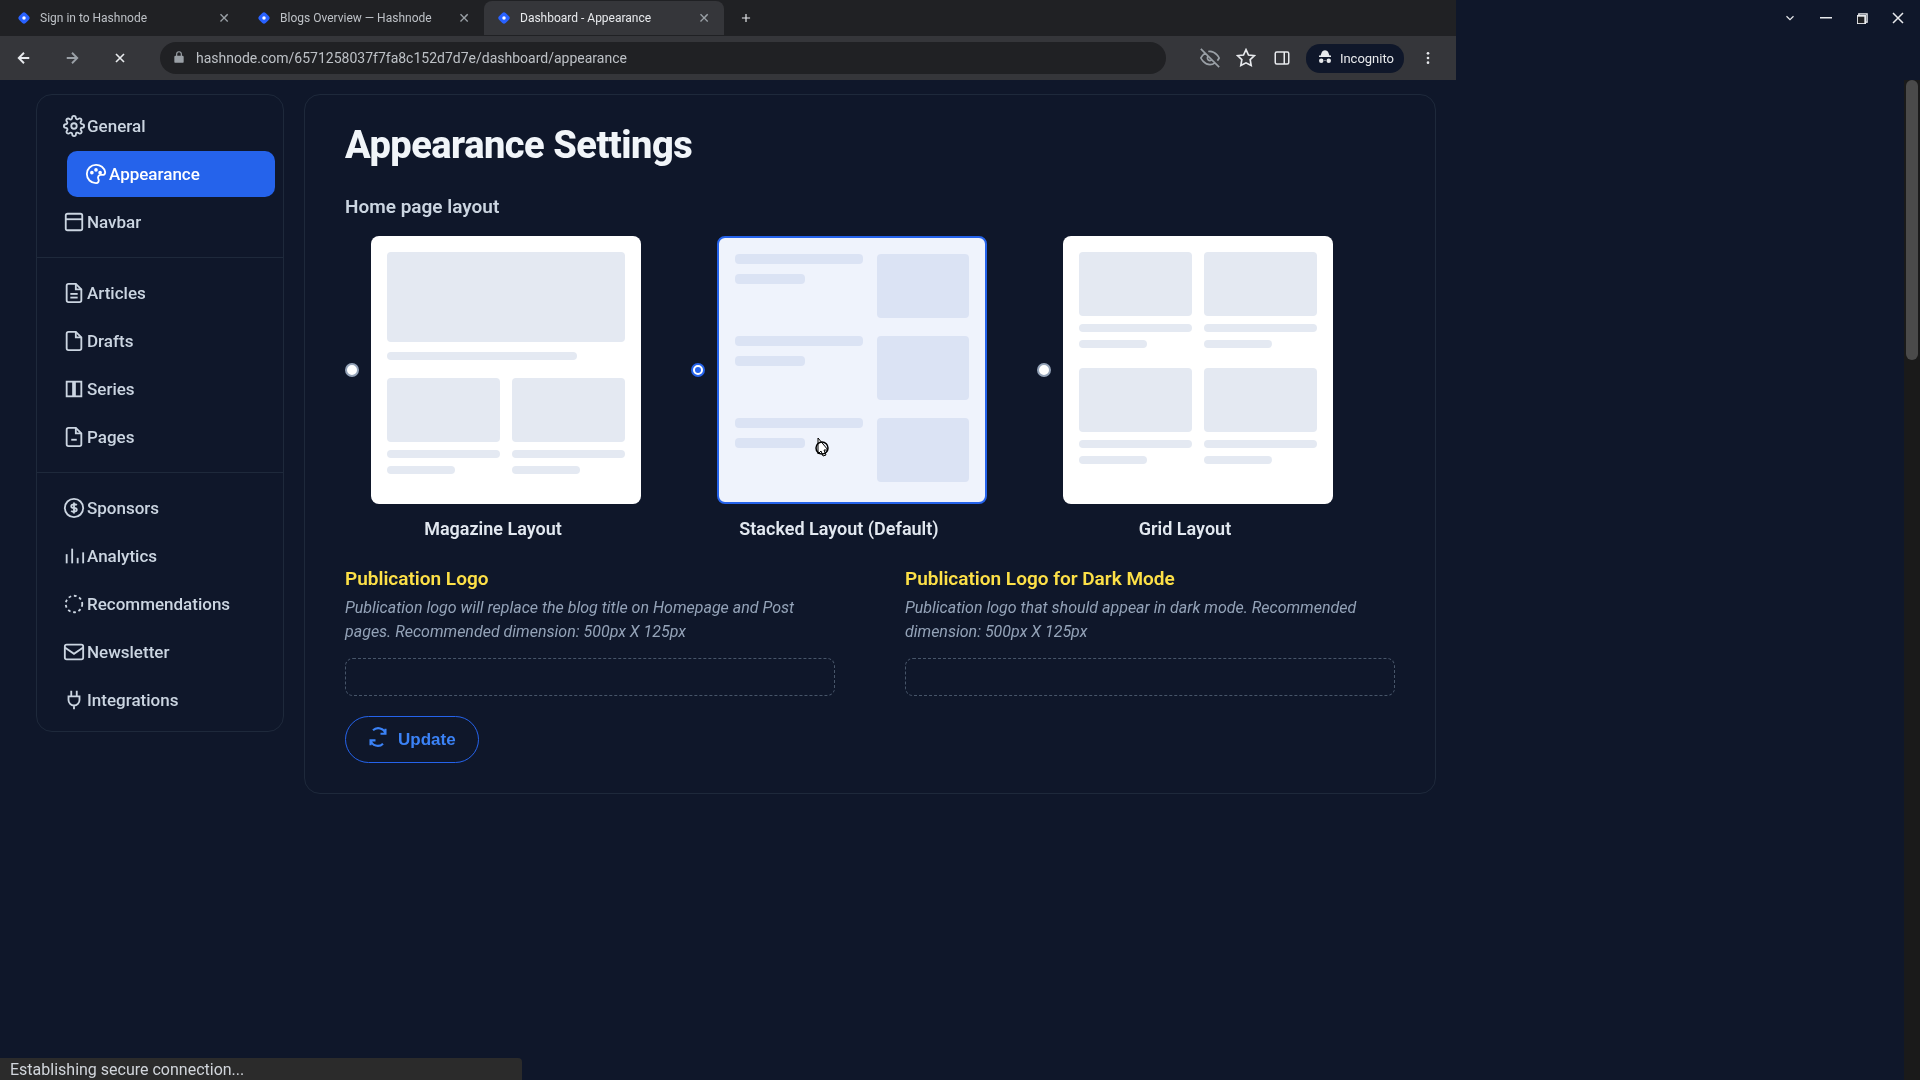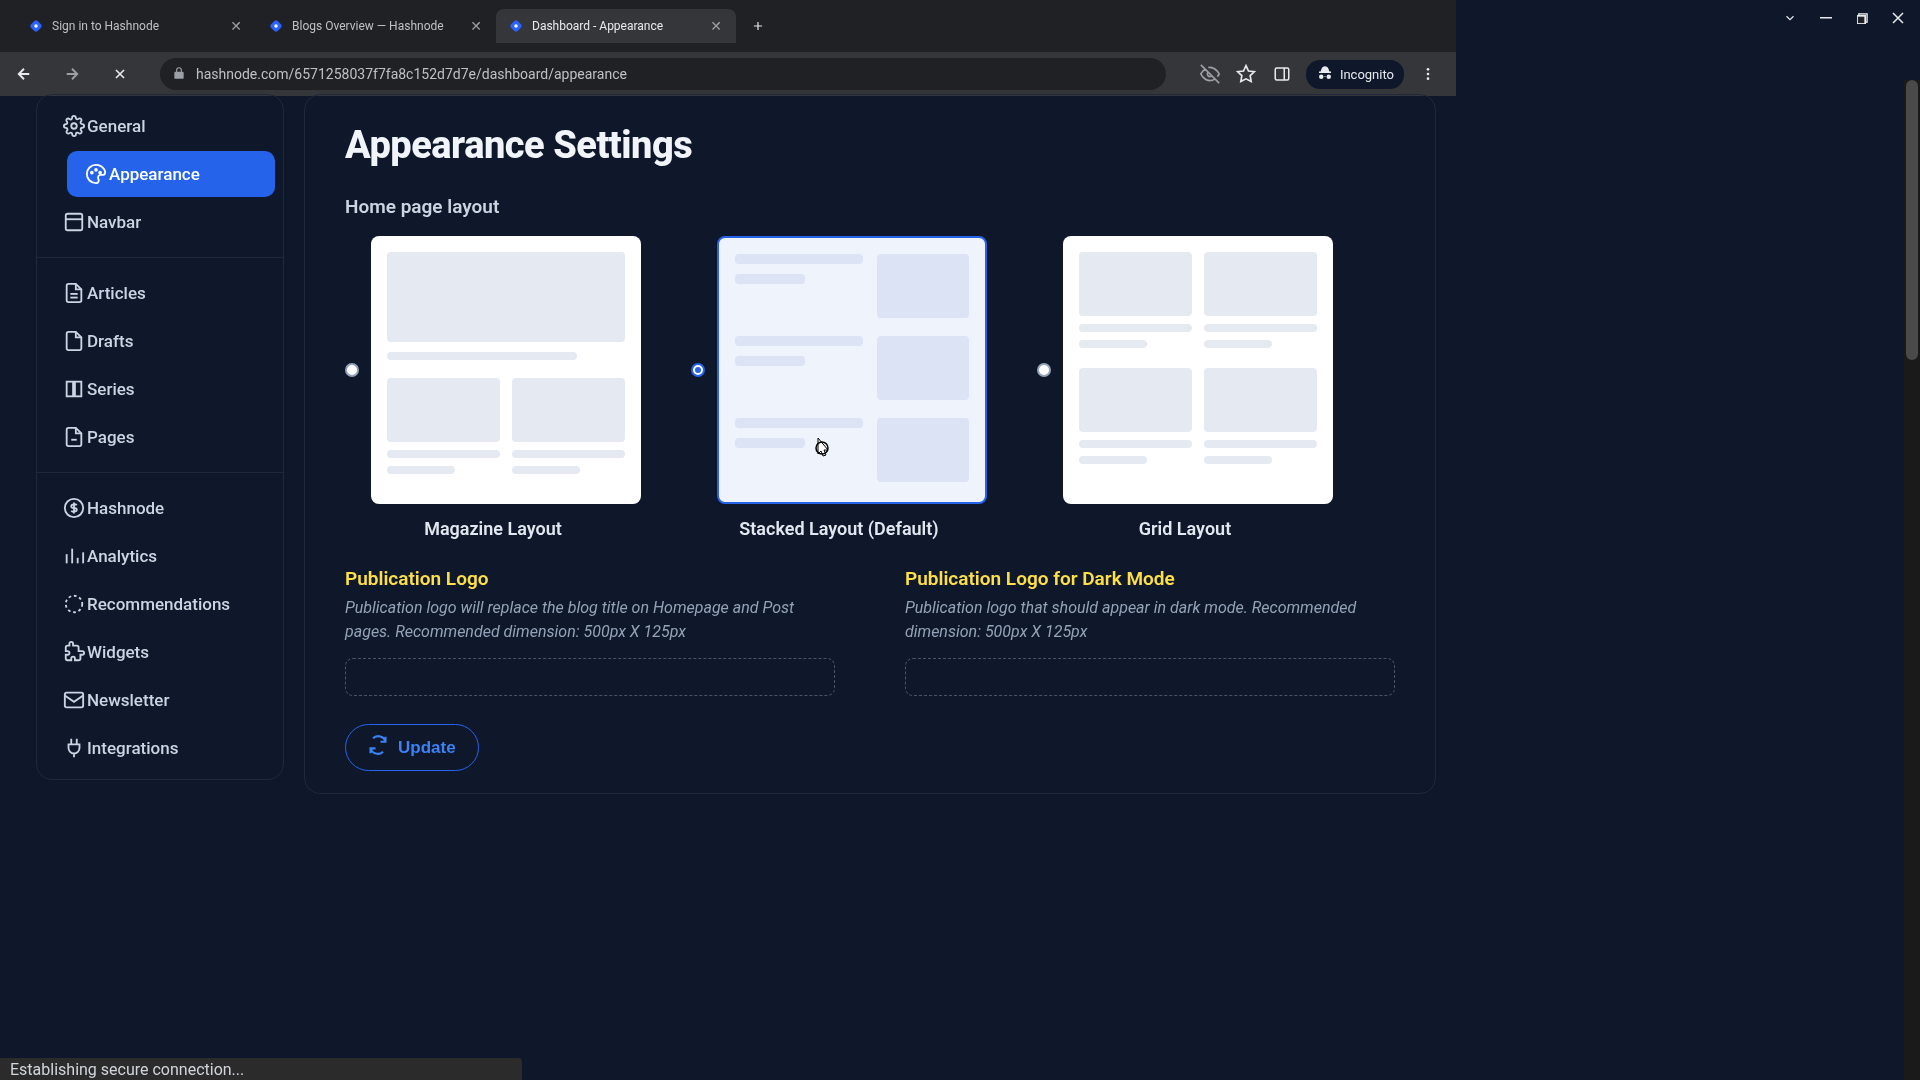--- a/index.html
+++ b/index.html
@@ -13,23 +13,23 @@
     }
     
     
     .browser-chrome {
       background: #202124;
       height: 80px;
     }
     .tab-bar {
       display: flex;
       align-items: center;
-      height: 52px;
+      height: 36px;
       background: #202124;
-      padding-left: 16px;
+      padding-left: 4px;
     }
     .tab {
       display: flex;
       align-items: center;
       gap: 8px;
       padding: 0 12px;
       height: 34px;
       min-width: 240px;
       max-width: 256px;
       color: #bdc1c6;
@@ -295,21 +295,21 @@
       line-height: 1.5;
     }
     .logo-dropzone {
       margin-top: 14px;
       height: 38px;
       border: 1.5px dashed #475569;
       border-radius: 8px;
     }
     
     .update-btn {
-      margin-top: 28px;
+      margin-top: 20px;
       display: inline-flex;
       align-items: center;
       gap: 10px;
       padding: 10px 22px;
       border: 1.5px solid #2563eb;
       border-radius: 24px;
       color: #3b82f6;
       font-size: 17px;
       font-weight: 600;
       background: transparent;
@@ -539,42 +539,36 @@
           <span>Pages</span>
         </div>
       </div>
       <div class="sidebar-divider"></div>
       <div class="sidebar-section">
         <div class="sidebar-item">
           <span class="icon"><svg viewBox="0 0 24 24" fill="none" stroke="currentColor" stroke-width="2">
                 <circle cx="12" cy="12" r="10"></circle>
                 <path d="M12 6v12M15 9a3 3 0 00-3-1c-2 0-3 1-3 2s1 2 3 2 3 1 3 2-1 2-3 2a3 3 0 01-3-1"></path>
               </svg></span>
-          <span>Hashnode</span>
+          <span>Sponsors</span>
         </div>
         <div class="sidebar-item">
           <span class="icon"><svg viewBox="0 0 24 24" fill="none" stroke="currentColor" stroke-width="2">
                 <line x1="4" y1="20" x2="4" y2="10"></line>
                 <line x1="10" y1="20" x2="10" y2="4"></line>
                 <line x1="16" y1="20" x2="16" y2="14"></line>
                 <line x1="22" y1="20" x2="22" y2="8"></line>
               </svg></span>
           <span>Analytics</span>
         </div>
         <div class="sidebar-item">
           <span class="icon"><svg viewBox="0 0 24 24" fill="none" stroke="currentColor" stroke-width="2" stroke-dasharray="3 3">
                 <circle cx="12" cy="12" r="9"></circle>
               </svg></span>
           <span>Recommendations</span>
-        </div>
-        <div class="sidebar-item">
-          <span class="icon"><svg viewBox="0 0 24 24" fill="none" stroke="currentColor" stroke-width="2">
-                <path d="M19 11h-2V7a2 2 0 00-2-2h-4V3a2 2 0 10-4 0v2H5a2 2 0 00-2 2v4h2a2 2 0 110 4H3v4a2 2 0 002 2h4v-2a2 2 0 114 0v2h4a2 2 0 002-2v-4h2a2 2 0 100-4z"></path>
-              </svg></span>
-          <span>Widgets</span>
         </div>
         <div class="sidebar-item">
           <span class="icon"><svg viewBox="0 0 24 24" fill="none" stroke="currentColor" stroke-width="2">
                 <rect x="2" y="4" width="20" height="16" rx="2"></rect>
                 <polyline points="2 7 12 14 22 7"></polyline>
               </svg></span>
           <span>Newsletter</span>
         </div>
         <div class="sidebar-item">
           <span class="icon"><svg viewBox="0 0 24 24" fill="none" stroke="currentColor" stroke-width="2">

